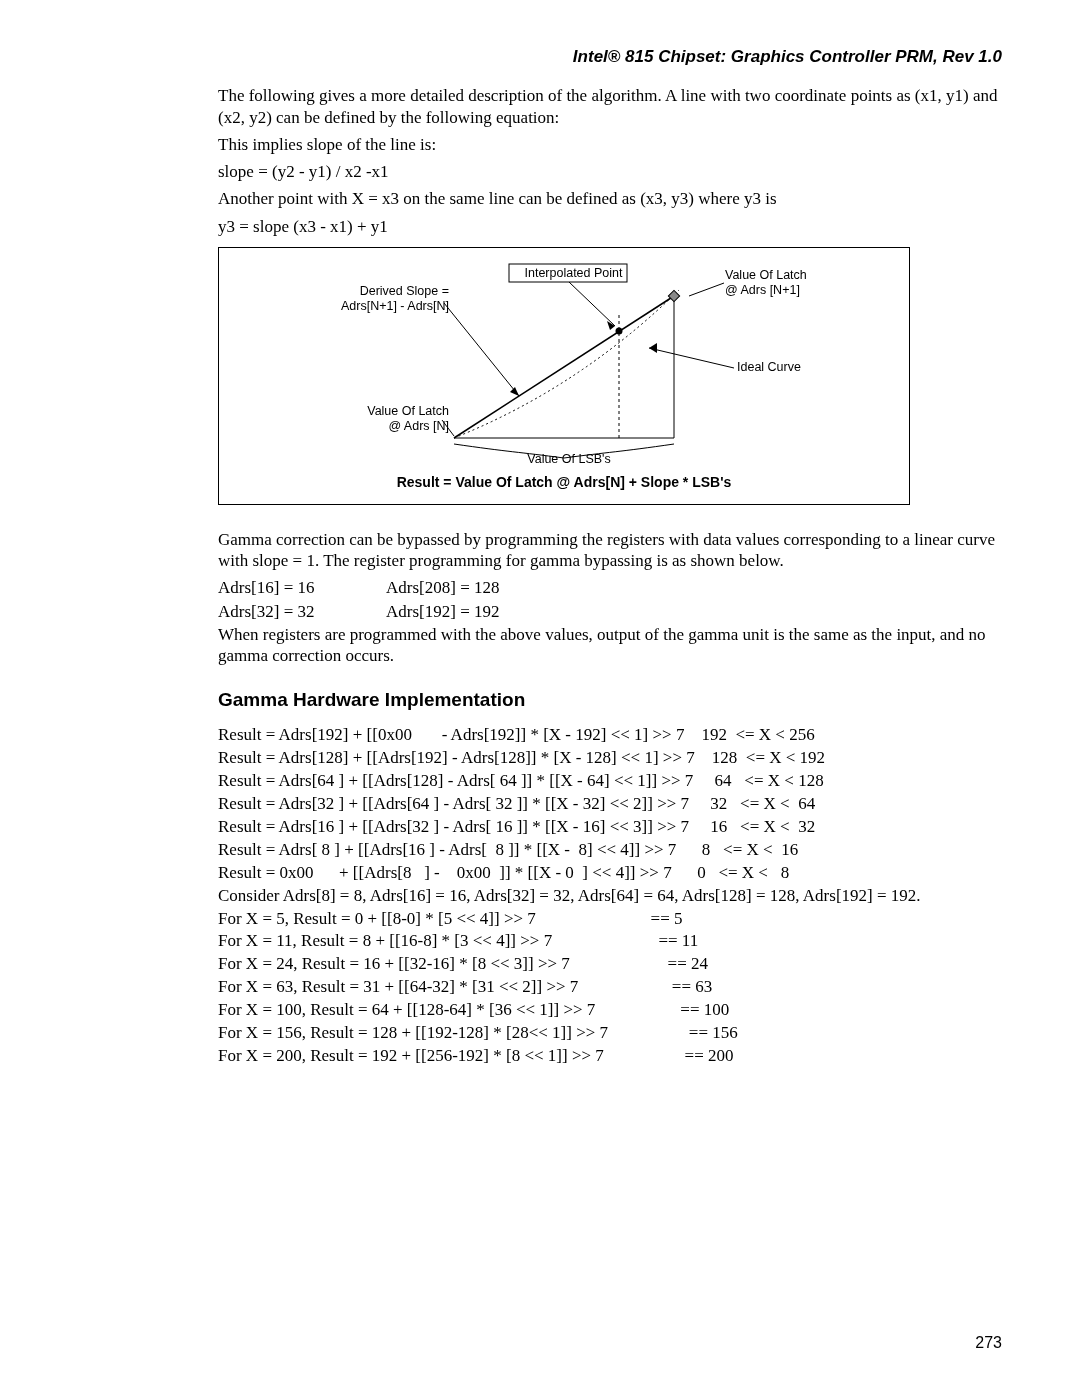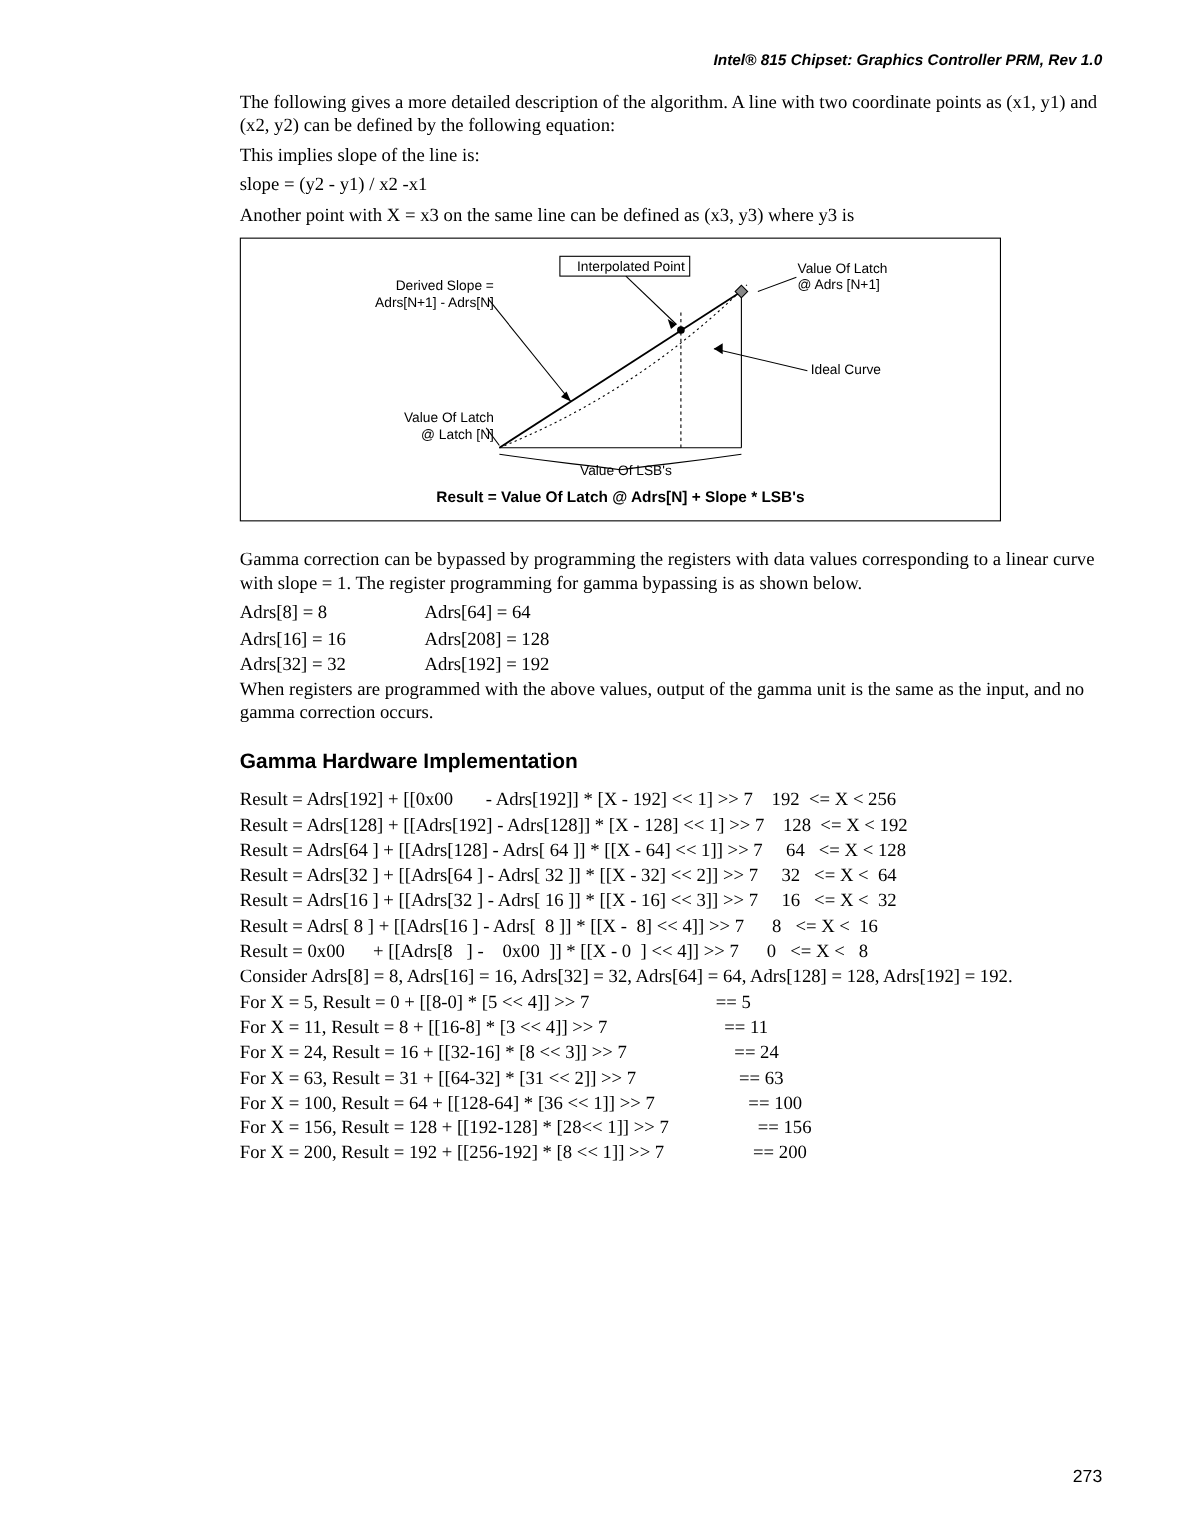--- a/index.html
+++ b/index.html
@@ -18,21 +18,21 @@
     position: relative;
     width: 1080px;
     height: 1397px;
     padding: 46px 78px 0 78px;
     box-sizing: border-box;
   }
   .header {
     font-family: Arial, Helvetica, sans-serif;
     font-style: italic;
     font-weight: bold;
-    font-size: 14px;
+    font-size: 17px;
     text-align: right;
     margin-bottom: 18px;
   }
   .logo {
     font-family: Arial, Helvetica, sans-serif;
     font-weight: 900;
     font-size: 46px;
     letter-spacing: -2px;
     margin-top: -6px;
     margin-bottom: 40px;
@@ -118,20 +118,21 @@
   <div class="header">Intel® 815 Chipset: Graphics Controller PRM, Rev 1.0</div>
 
 
   <div class="body-col">
     <p class="para">The following gives a more detailed description of the algorithm. A line with two coordinate points as (x1, y1) and (x2, y2) can be defined by the following equation:</p>
 
     <p class="para">This implies slope of the line is:</p>
     <p class="para indent">slope = (y2 - y1) / x2 -x1</p>
 
     <p class="para">Another point with X = x3 on the same line can be defined as (x3, y3) where y3 is</p>
+    <p class="para indent" style="margin-bottom:0">y3 = slope (x3 - x1) + y1</p>
 
     <div class="figure">
       <svg viewBox="0 0 690 256">
 
         <line x1="235" y1="190" x2="455" y2="190" stroke="#000" stroke-width="1"></line>
 
         <path d="M235 196 C290 204, 300 204, 345 210 C390 204, 400 204, 455 196" stroke="#000" fill="none" stroke-width="1"></path>
 
         <line x1="400" y1="190" x2="400" y2="65" stroke="#000" stroke-width="1" stroke-dasharray="3,3"></line>
 
@@ -166,33 +167,29 @@
         <span>Adrs[N+1] - Adrs[N]</span>
       </div>
       <div class="fig-label" style="left:292px; top:18px; width:125px;">Interpolated Point</div>
       <div class="fig-label" style="left:506px; top:20px; width:110px; text-align:left;">
         <span>Value Of Latch</span><br>
         <span>@ Adrs [N+1]</span>
       </div>
       <div class="fig-label" style="left:518px; top:112px; width:90px; text-align:left;">Ideal Curve</div>
       <div class="fig-label" style="left:120px; top:156px; width:110px; text-align:right;">
         <span>Value Of Latch</span><br>
-        <span>@ Latch [N]</span>
+        <span>@ Adrs [N]</span>
       </div>
       <div class="fig-label" style="left:300px; top:204px; width:100px;">Value Of LSB's</div>
 
       <div class="fig-caption">Result = Value Of Latch @ Adrs[N] + Slope * LSB's</div>
     </div>
 
     <p class="para">Gamma correction can be bypassed by programming the registers with data values corresponding to a linear curve with slope = 1. The register programming for gamma bypassing is as shown below.</p>
 
-    <div class="mono-pair">
-      <span>Adrs[8] = 8</span>
-        <span>Adrs[64] = 64</span>
-    </div>
     <div class="mono-pair">
       <span>Adrs[16] = 16</span>
         <span>Adrs[208] = 128</span>
     </div>
     <div class="mono-pair">
       <span>Adrs[32] = 32</span>
         <span>Adrs[192] = 192</span>
     </div>
 
     <p class="para gap-top">When registers are programmed with the above values, output of the gamma unit is the same as the input, and no gamma correction occurs.</p>

